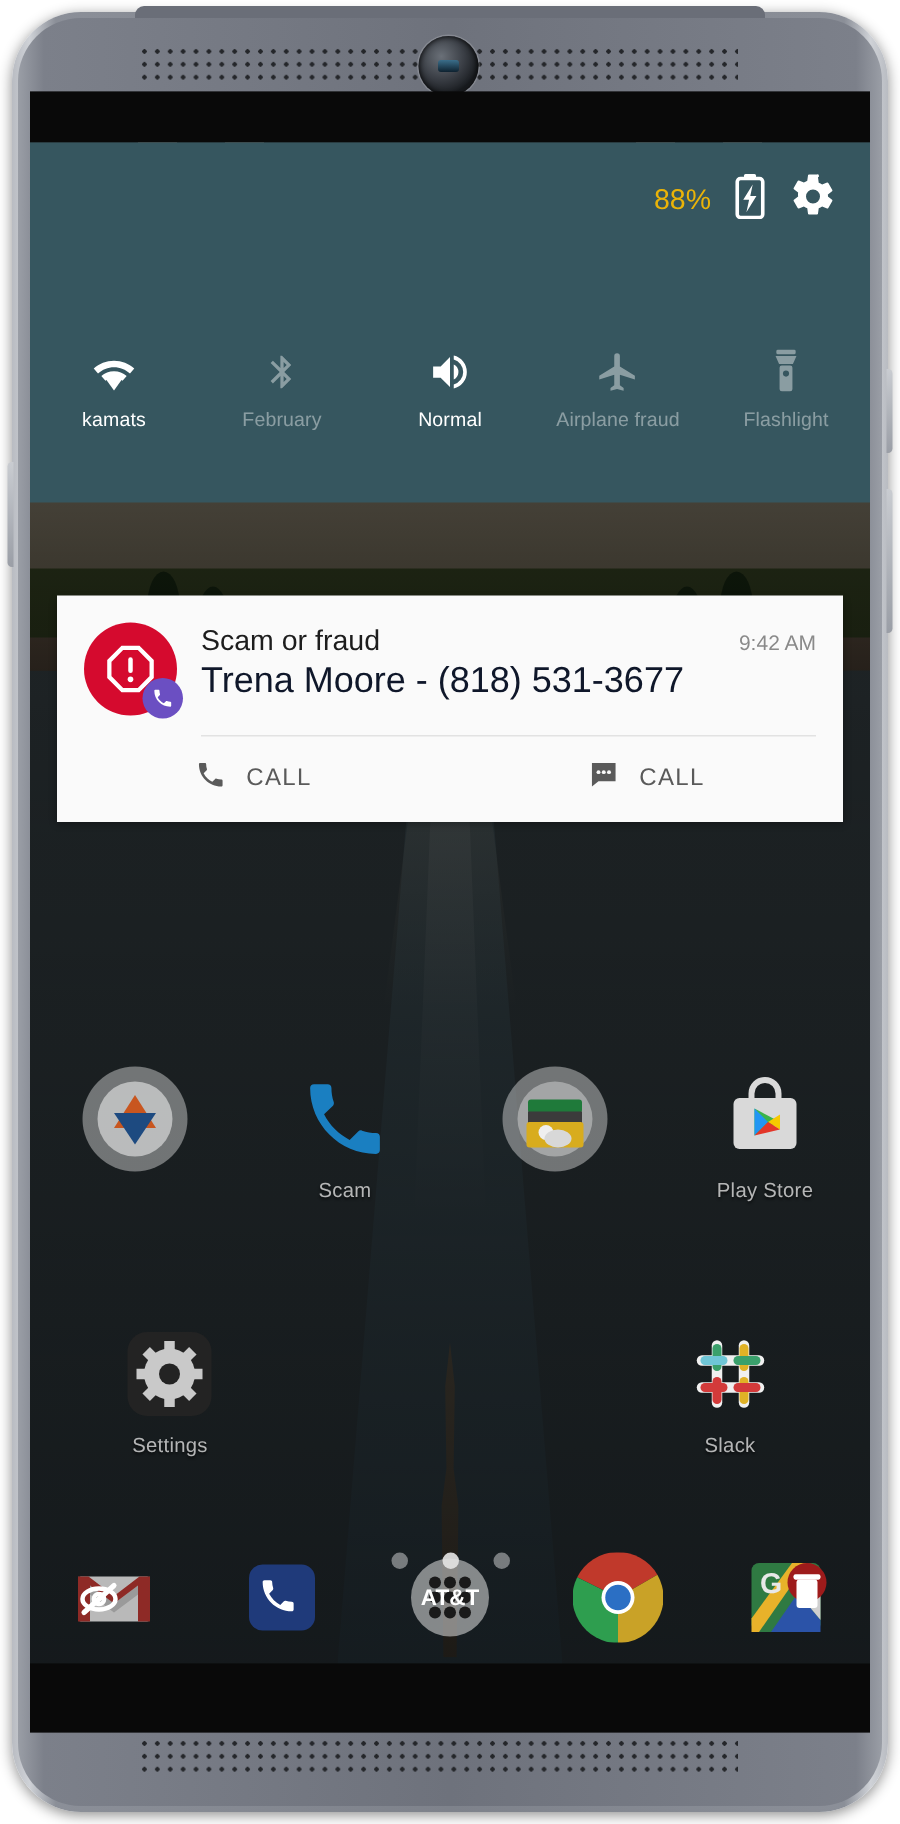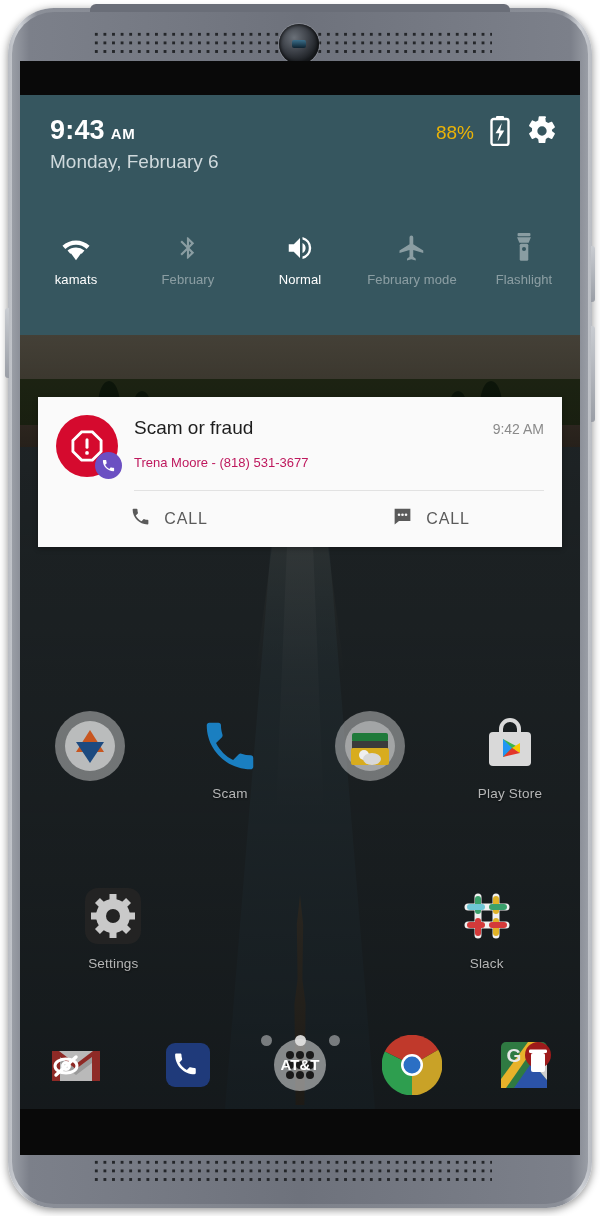--- a/index.html
+++ b/index.html
@@ -220,21 +220,21 @@
   .notif-av-badge {
     position:absolute; right:-4px; bottom:-2px;
     width:27px; height:27px; border-radius:50%;
     background:#6b4fc2;
     display:flex; align-items:center; justify-content:center;
   }
   .notif-text { flex:1; padding-left:16px; padding-top:2px; min-width:0; }
   .notif-title-row { display:flex; align-items:baseline; }
   .notif-title { font-size:19px; color:#1d1d1d; flex:1; }
   .notif-time { font-size:14px; color:#8a8a8a; white-space:nowrap; padding-left:10px;}
-  .notif-sub { margin-top:16px; font-size:13px; color:#be185d; }
+  .notif-sub { margin-top:1px; font-size:24px; color:#0f172a; }
   .notif-divider { height:1px; background:#e2e2e2; margin:13px 18px 0 96px; }
   .notif-actions { display:flex; padding:15px 0 16px 0; }
   .notif-action {
     flex:1; display:flex; align-items:center; justify-content:center; gap:13px;
     color:#5a5a5a; font-size:16px; letter-spacing:.9px;
   }
 
   
   .home-layer { position:absolute; left:0; top:34px; width:560px; height:1014px; z-index:5; }
   .app-row { position:absolute; left:0; width:100%; display:flex; }
@@ -508,27 +508,20 @@
                 <rect x="37" y="18" width="14" height="19" rx="2" fill="#ffffff"></rect>
                 <rect x="35" y="14.5" width="18" height="3.6" rx="1.4" fill="#ffffff"></rect>
               </g>
             </svg>
           </div>
         </div>
       </div>
     </div>
 
     <div class="qs-panel">
-      <div class="qs-header">
-        <div class="qs-time">
-          <span>9:43</span>
-          <span class="ampm">AM</span>
-        </div>
-        <div class="qs-date">Monday, February 6</div>
-      </div>
 
       <div class="qs-right">
         <span class="qs-batt-pct">88%</span>
         <span>
           <svg width="22" height="30" viewBox="0 0 22 30">
             <rect x="7" y="0" width="8" height="3.5" rx="1" fill="#ffffff"></rect>
             <rect x="2.5" y="3" width="17" height="26" rx="2.2" fill="none" stroke="#ffffff" stroke-width="2.4"></rect>
             <polygon points="12.8,7 6.5,17.2 10.4,17.2 8.6,25.5 15.3,14.6 11.2,14.6" fill="#ffffff"></polygon>
           </svg>
         </span>
@@ -570,21 +563,21 @@
           </div>
           <div class="qs-tile-label">Normal</div>
         </div>
 
         <div class="qs-tile off">
           <div class="qs-icon">
             <svg width="32" height="30" viewBox="0 0 24 24">
               <path fill="#ffffff" d="M21 16v-2l-8-5V3.5a1.5 1.5 0 0 0-3 0V9l-8 5v2l8-2.5V19l-2 1.5V22l3.5-1 3.5 1v-1.5L13 19v-5.5L21 16z"></path>
             </svg>
           </div>
-          <div class="qs-tile-label">February mode</div>
+          <div class="qs-tile-label">Airplane fraud</div>
         </div>
 
         <div class="qs-tile off">
           <div class="qs-icon">
             <svg width="22" height="30" viewBox="0 0 18 28">
               <rect x="3" y="0" width="12" height="3" rx="1" fill="#ffffff"></rect>
               <path d="M2.5 4h13l-2.2 5H4.7z" fill="#ffffff"></path>
               <rect x="5" y="10" width="8" height="16" rx="1.4" fill="#ffffff"></rect>
               <circle cx="9" cy="15" r="1.9" fill="#36565f"></circle>
             </svg>

